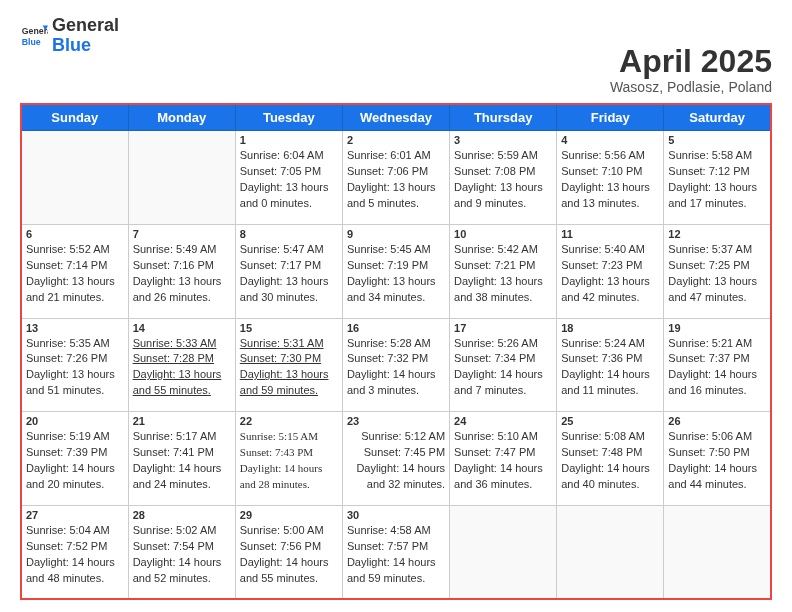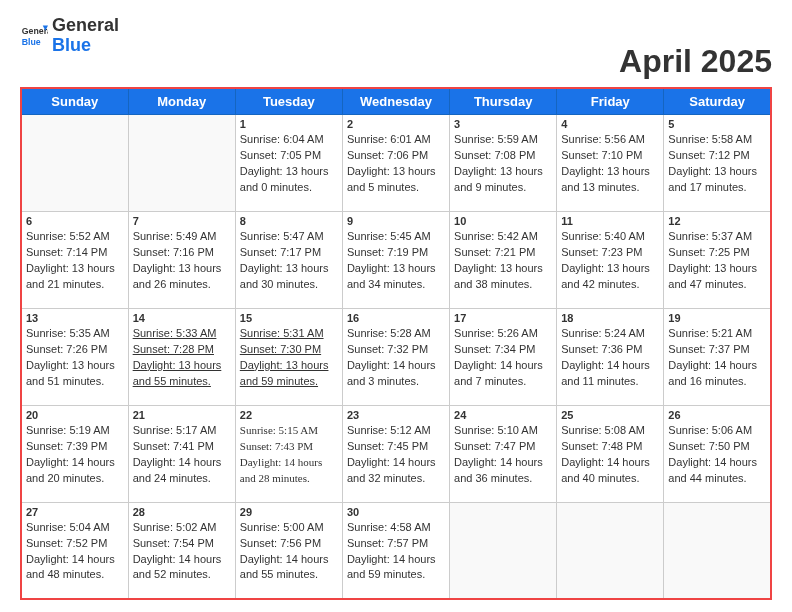--- a/index.html
+++ b/index.html
@@ -106,20 +106,21 @@
       </svg>
       <div>
         <div class="logo-text">
           <span class="logo-general">General</span><br>
           <span class="logo-blue">Blue</span>
         </div>
       </div>
     </div>
     <div class="title-block">
       <div class="month-title">April 2025</div>
+      <div class="location">Wasosz, Podlasie, Poland</div>
     </div>
   </div>
 
   <table class="calendar">
     <thead>
       <tr>
       <th>Sunday</th>
           <th>Monday</th>
           <th>Tuesday</th>
           <th>Wednesday</th>
@@ -287,21 +288,21 @@
           </td>
           <td>
             <span class="day-number">22</span>
             <div class="day-info" style="white-space: pre-line; font-family: Liberation Serif, serif;">Sunrise: 5:15 AM
 Sunset: 7:43 PM
 Daylight: 14 hours
 and 28 minutes.</div>
           </td>
           <td>
             <span class="day-number">23</span>
-            <div class="day-info" style="white-space: pre-line;">Sunrise: 5:12 AM
+            <div class="day-info" style="white-space: pre-line; text-align: right;">Sunrise: 5:12 AM
 Sunset: 7:45 PM
 Daylight: 14 hours
 and 32 minutes.</div>
           </td>
           <td>
             <span class="day-number">24</span>
             <div class="day-info" style="white-space: pre-line;">Sunrise: 5:10 AM
 Sunset: 7:47 PM
 Daylight: 14 hours
 and 36 minutes.</div>

